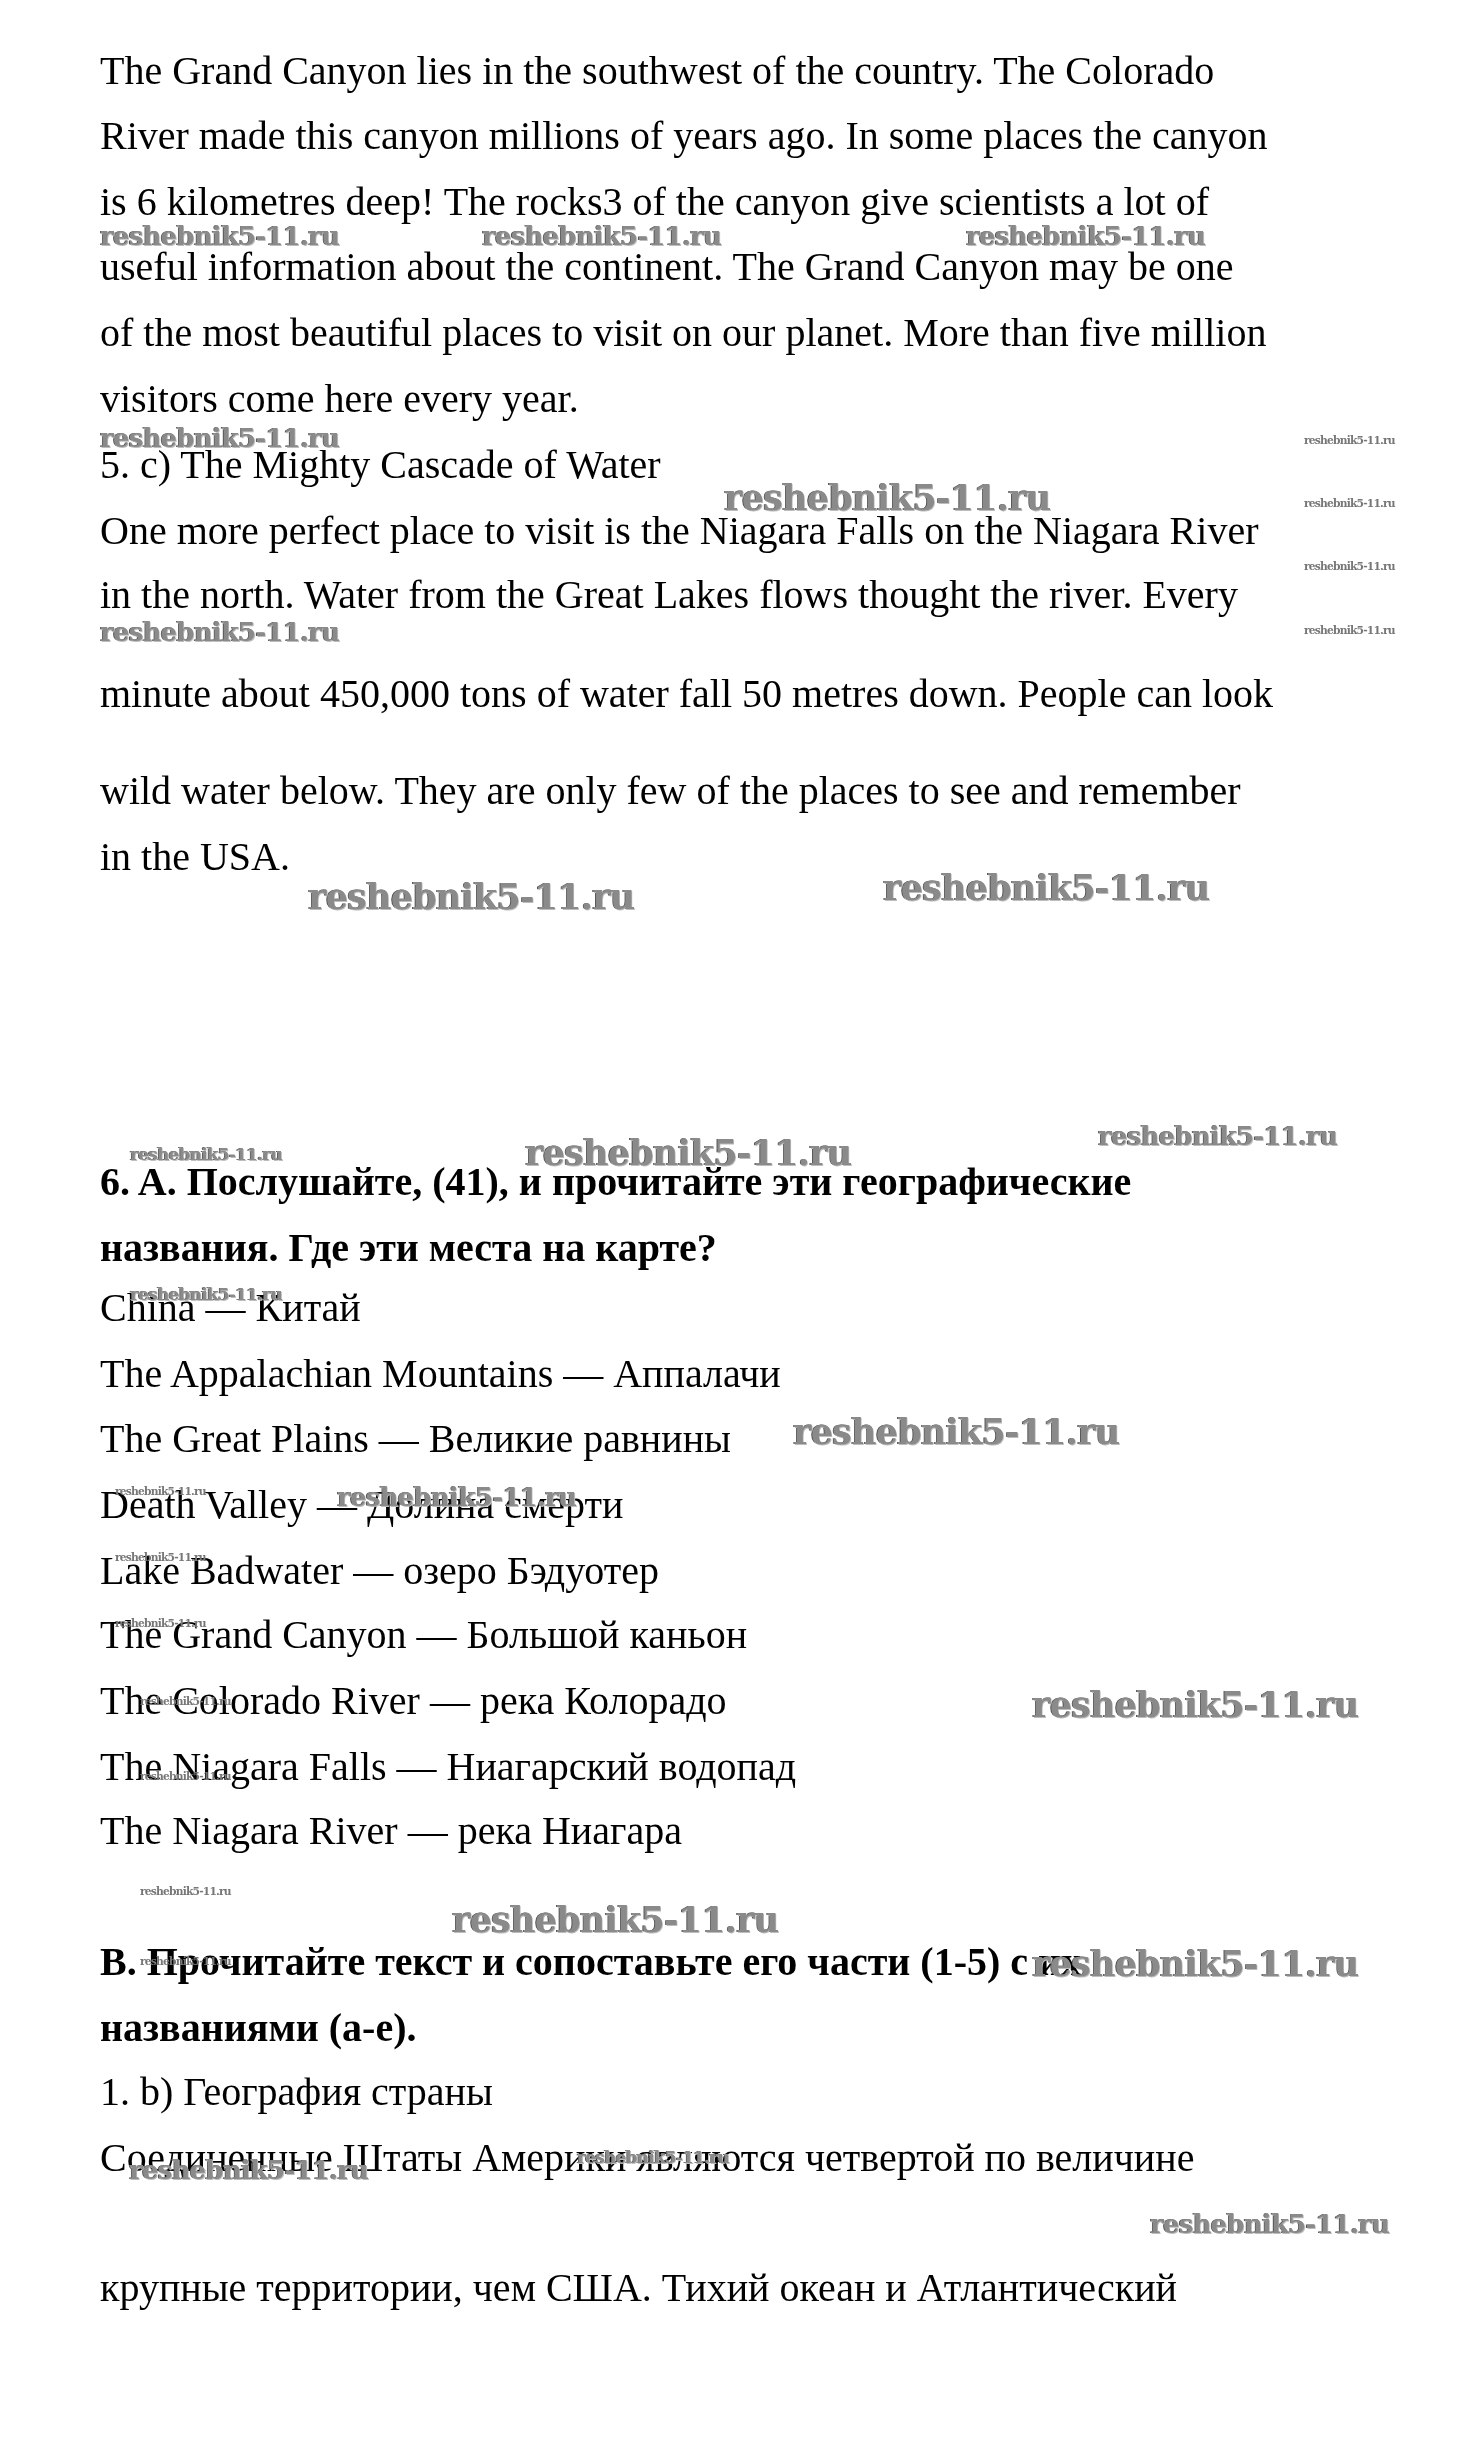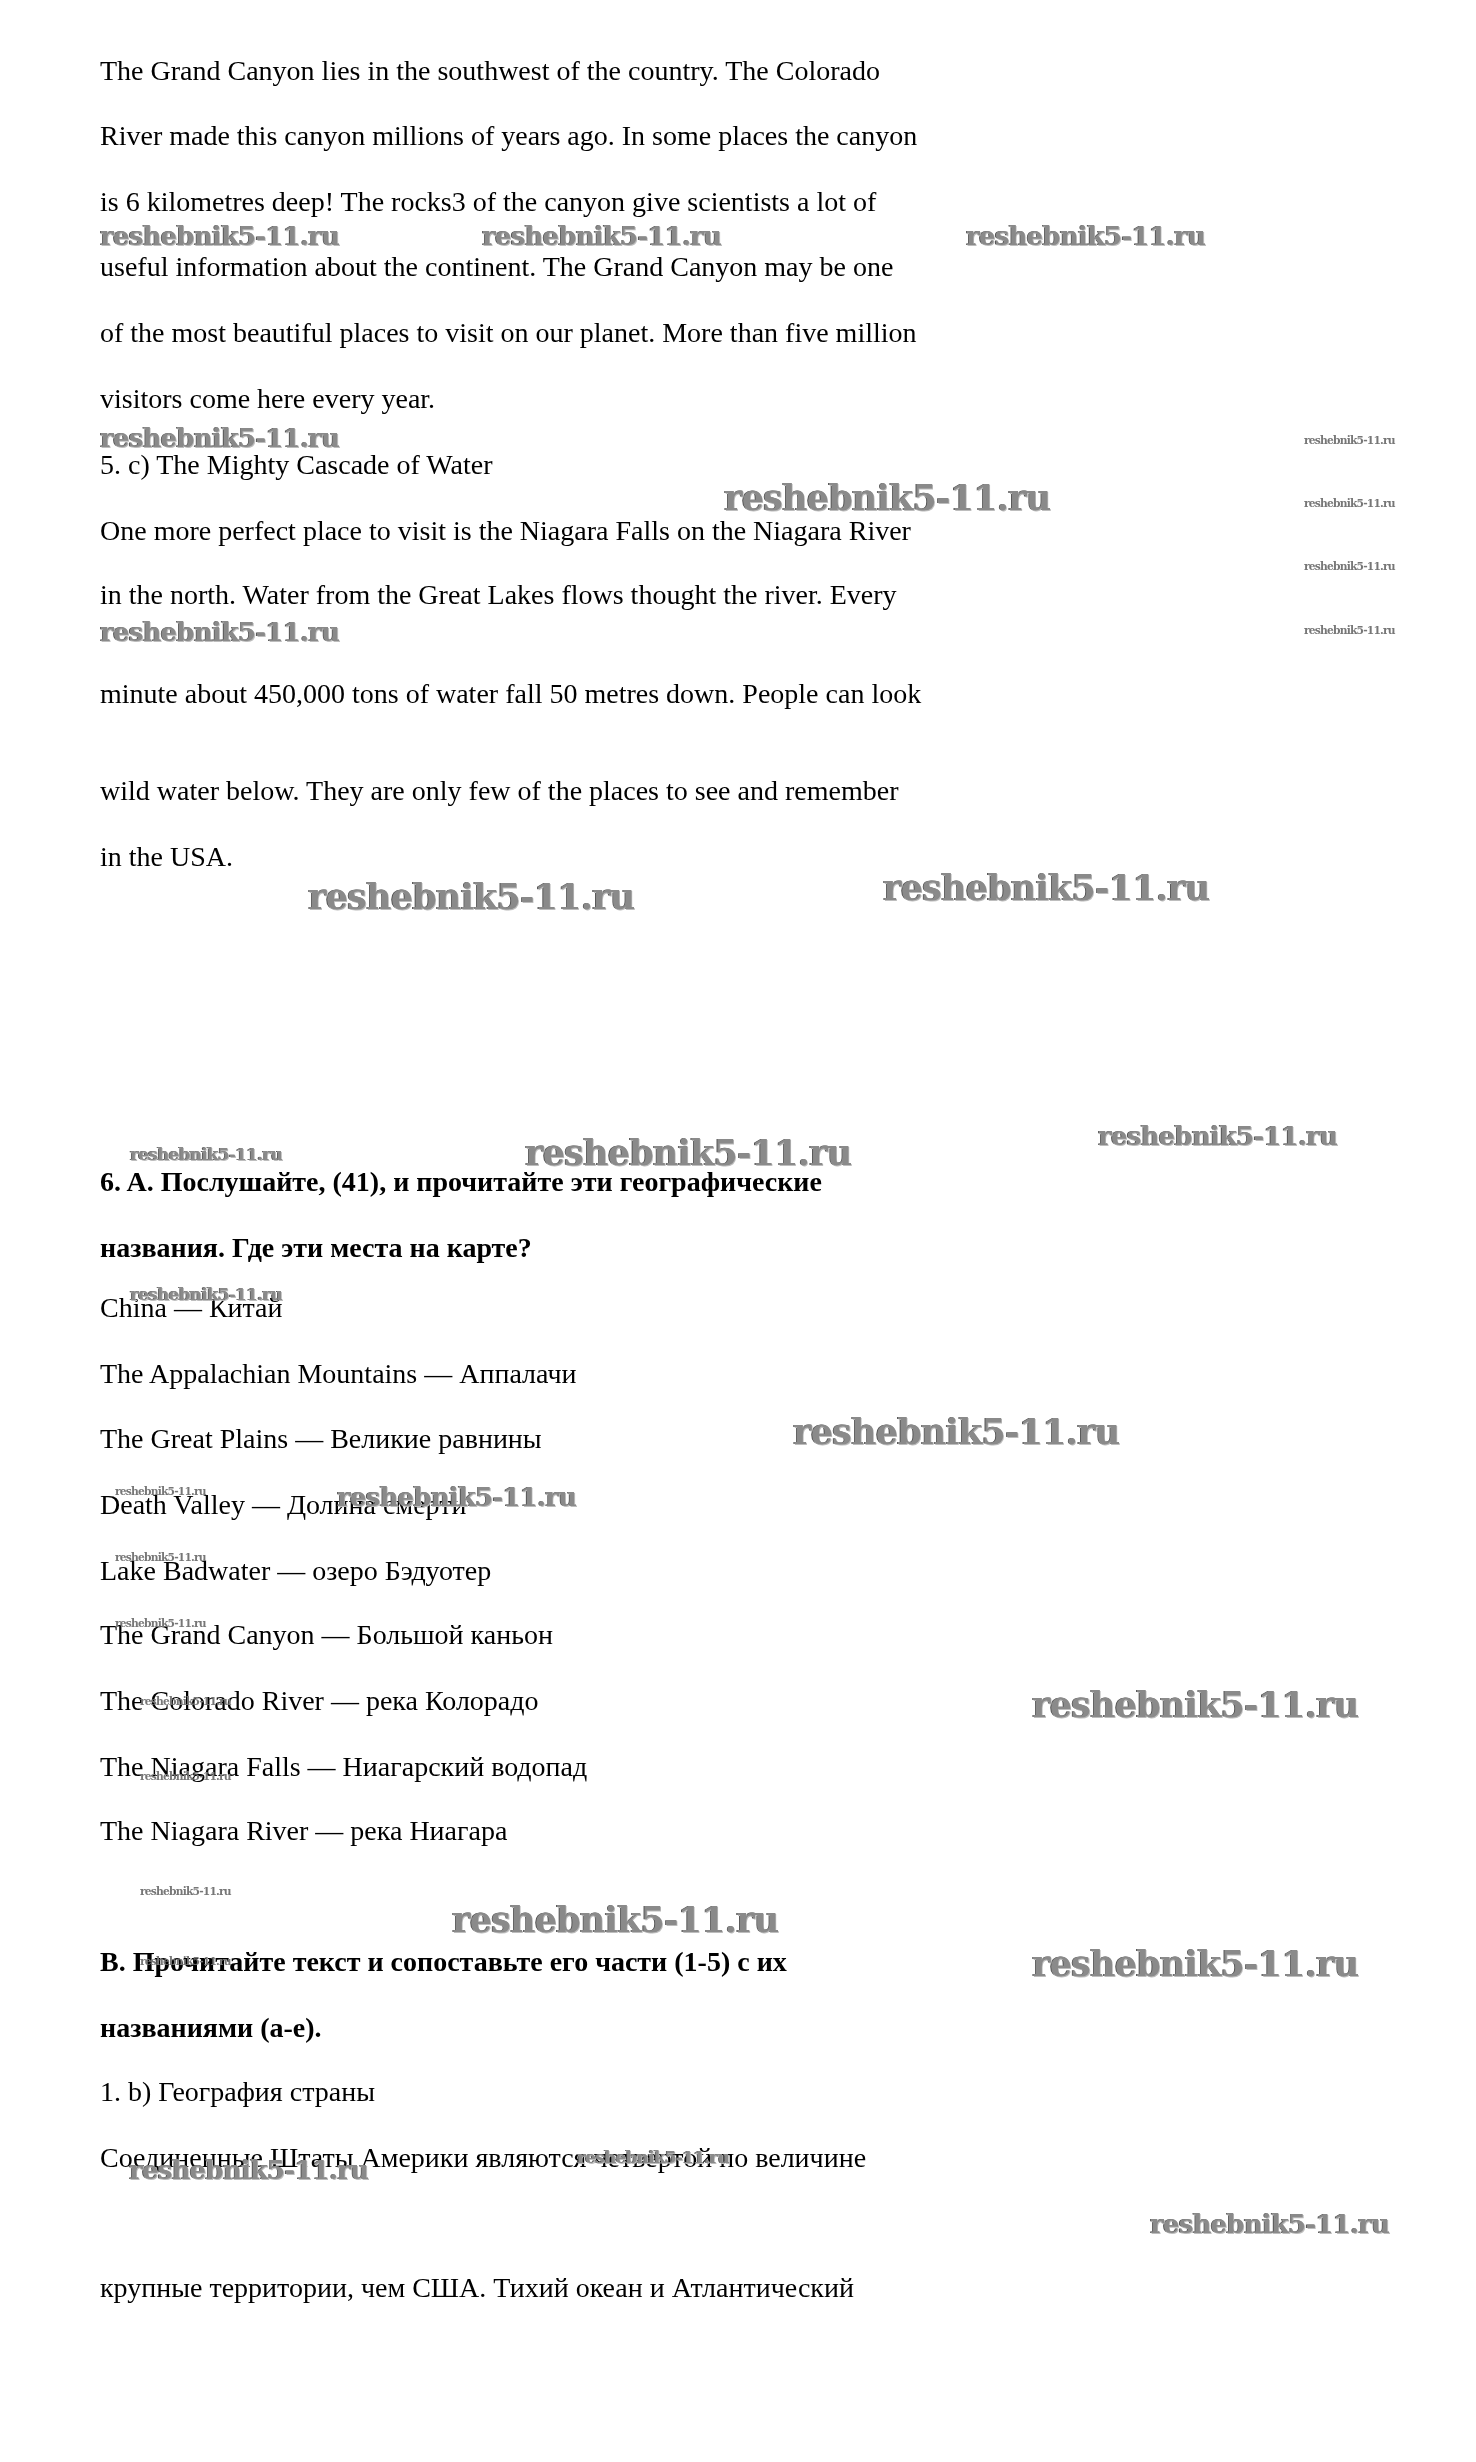--- a/index.html
+++ b/index.html
@@ -1,21 +1,21 @@
 <!DOCTYPE html>
 <html style="font-size:12.3px"><head>
   <meta charset="utf-8">
   <style>
     html, body { margin: 0; padding: 0; background: #ffffff; }
     body { width: 1477px; height: 2462px; position: relative; overflow: hidden; }
     .page { position: absolute; left: 0; top: 0; width: 1477px; height: 2462px; }
     .ln {
       position: absolute; left: 100px;
       font-family: "Liberation Serif", "DejaVu Serif", serif;
-      font-size: 28px; line-height: 46px; color: #000000;
+      font-size: 40px; line-height: 46px; color: #000000;
       white-space: nowrap; transform-origin: left center;
     }
     .bold { font-weight: bold; }
     .wm {
       position: absolute;
       font-family: "DejaVu Serif", "Liberation Serif", serif;
       font-weight: bold; color: #8a8a8a;
       letter-spacing: -0.8px; white-space: nowrap;
       text-shadow: 0.8px 0.8px 0 #bdbdbd, -0.8px 0 0 #555;
     }

